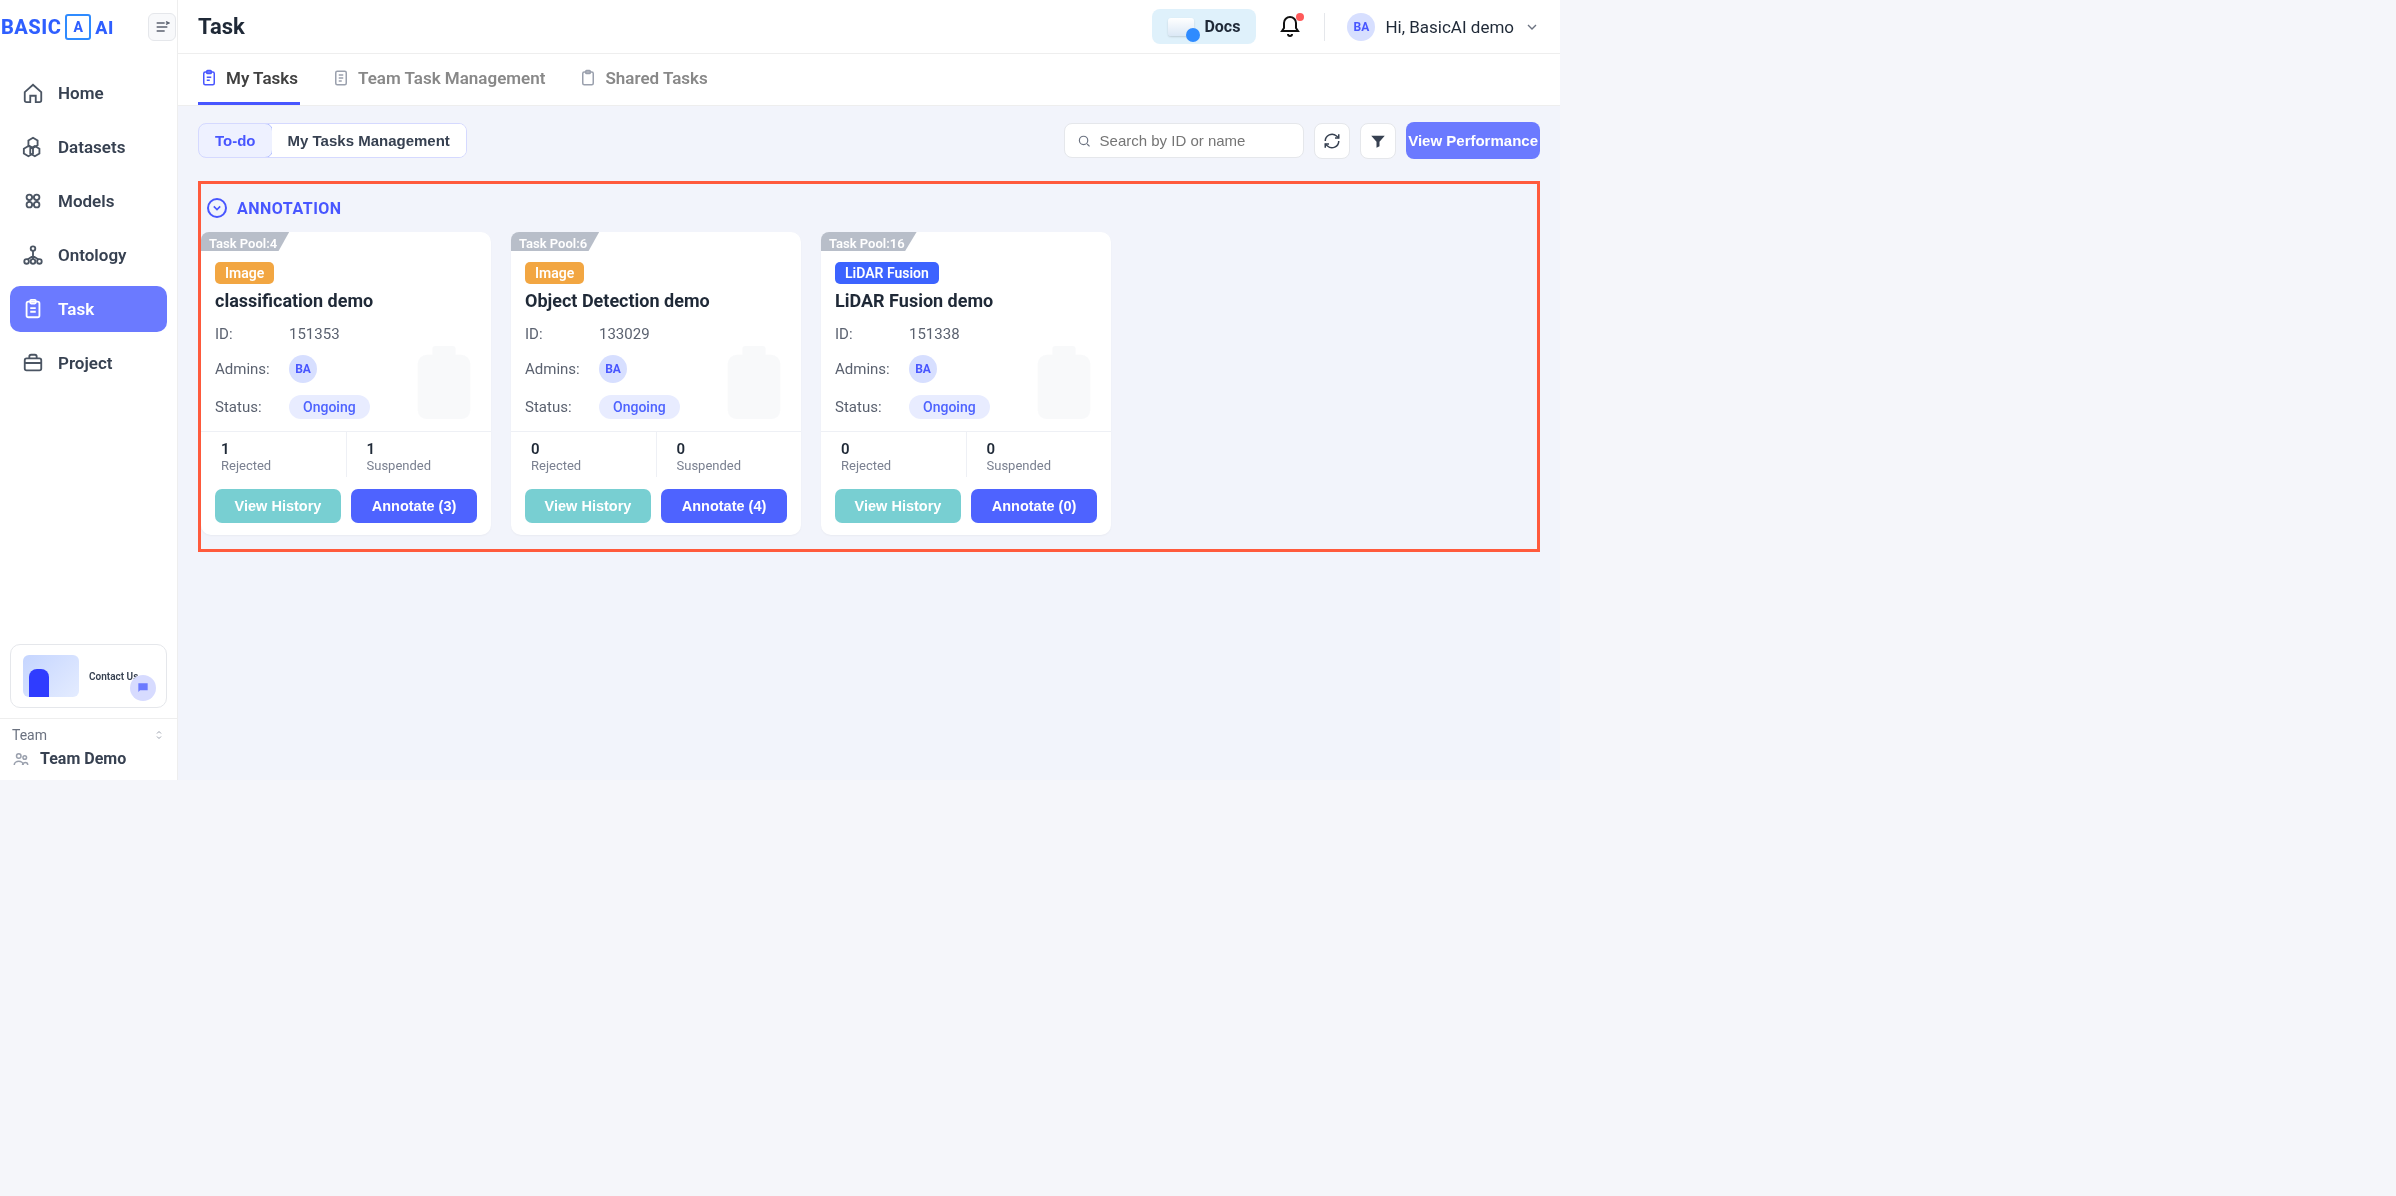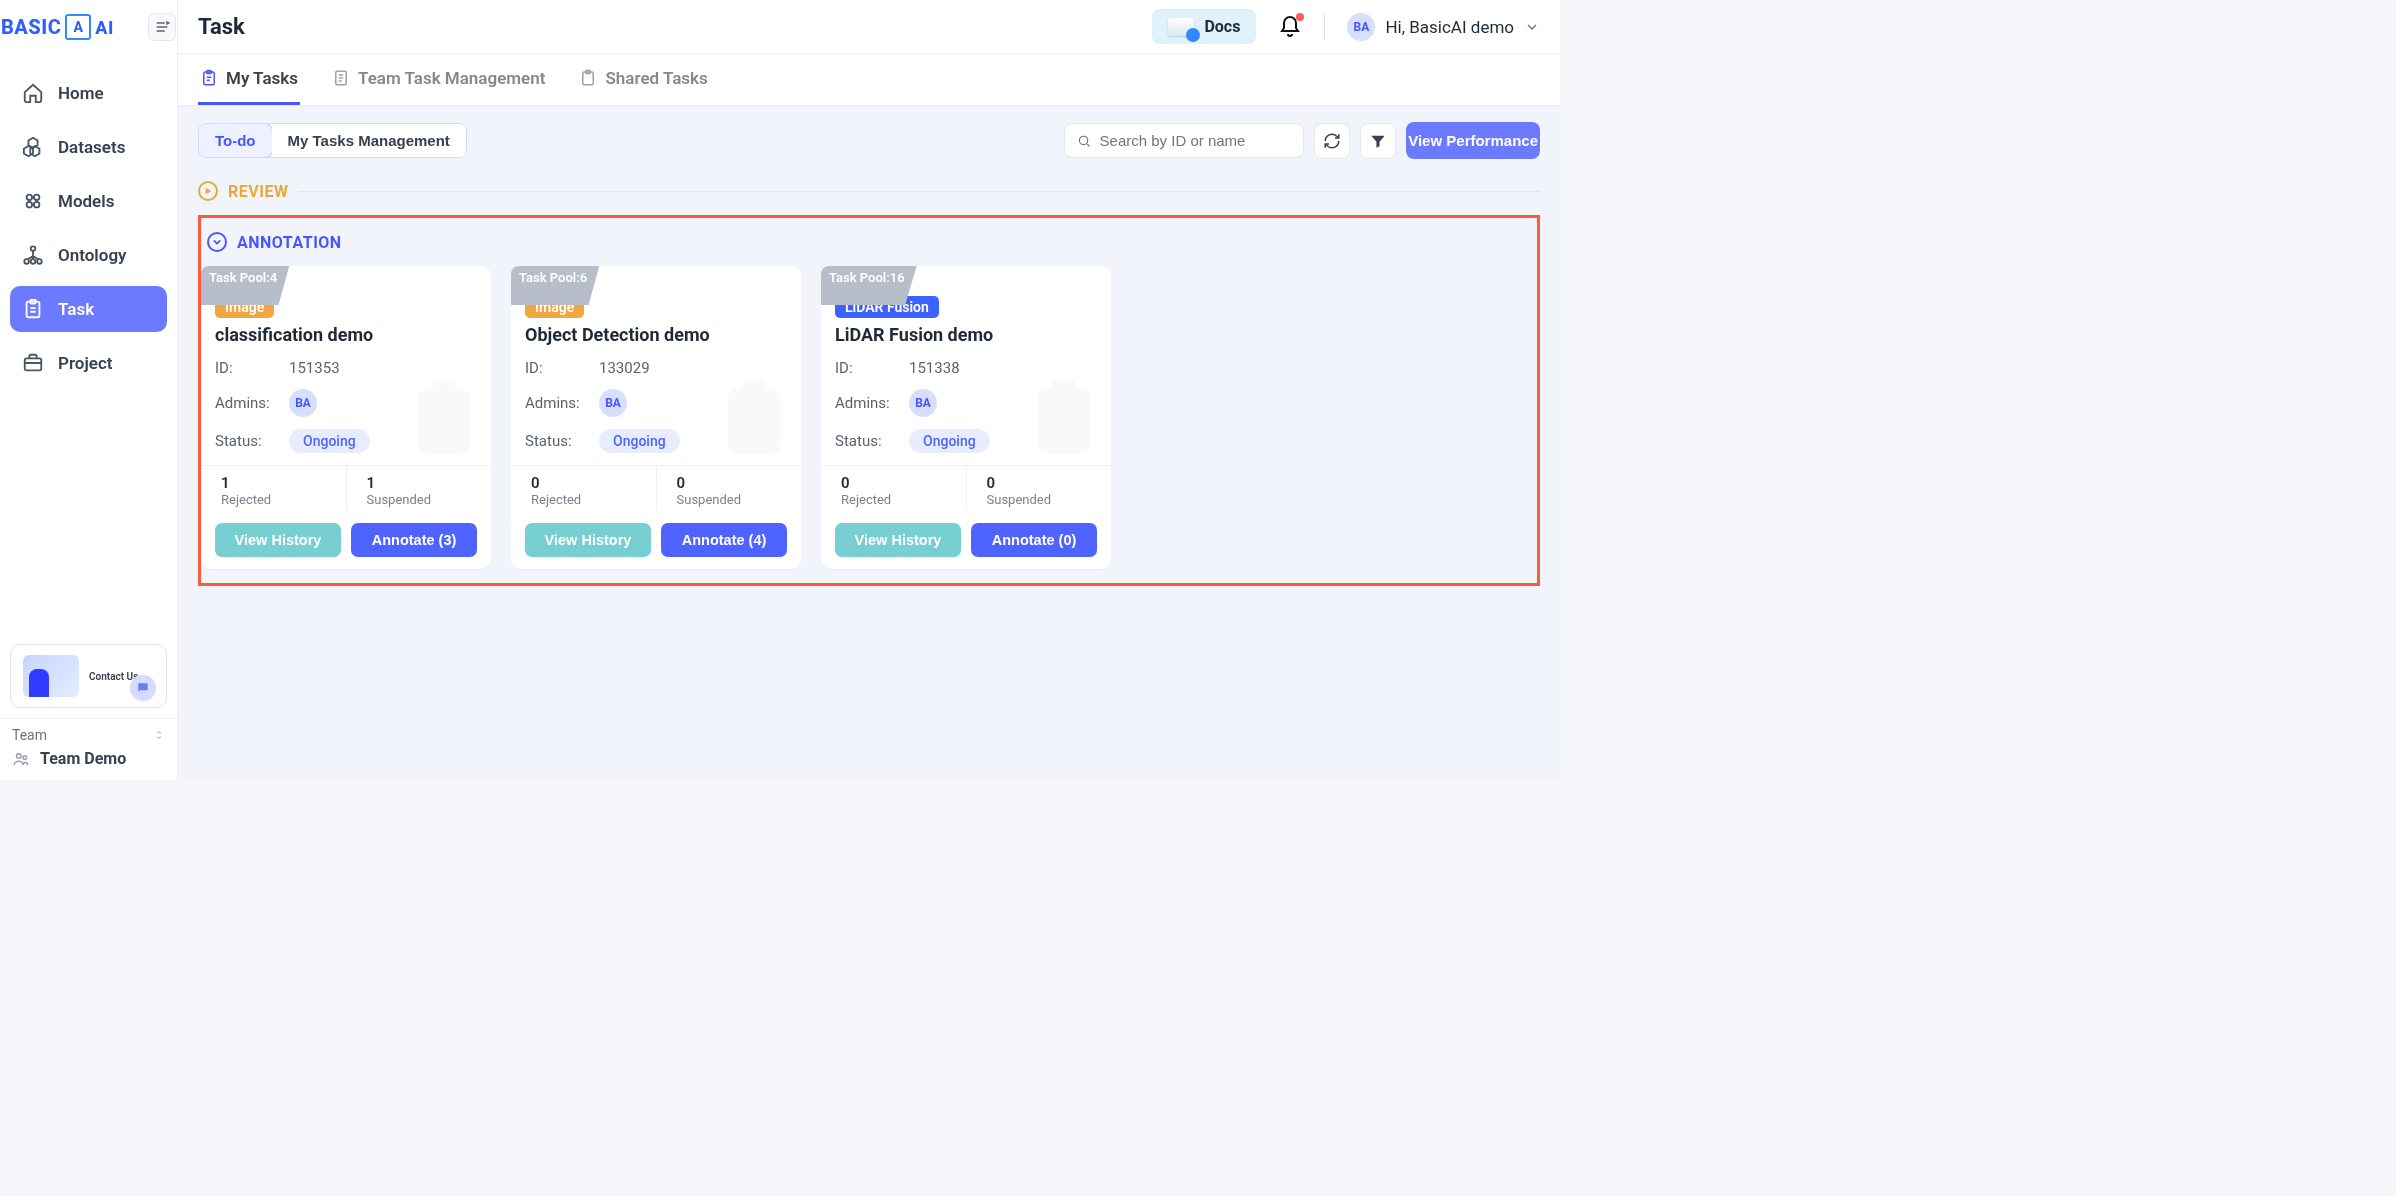--- a/index.html
+++ b/index.html
@@ -67,21 +67,21 @@
 .section-head { display:flex; align-items:center; gap:10px; font-weight:700; letter-spacing:0.5px; margin: 4px 0 14px; }
 .section-head.review { color:#e6a93a; }
 .section-head.annotation { color:#4856ff; }
 .section-head .circle-icon { width:20px; height:20px; border-radius:50%; border:2px solid currentColor; display:inline-flex; align-items:center; justify-content:center; font-size:10px; }
 .section-line { flex:1; height:1px; background:#e1e4ef; }
 
 .highlight-box { border:3px solid #ff5a3c; padding: 10px 0 14px; }
 
 .cards { display:flex; gap:20px; }
 .card { background:#fff; border-radius:10px; width: 290px; padding-bottom:12px; position:relative; box-shadow: 0 1px 2px rgba(0,0,0,0.04); }
-.pool-tag { position:absolute; top:0; left:0; background:#b8bec9; color:#fff; font-size:13px; font-weight:600; padding:4px 12px 20px 8px; border-radius: 8px 0 0 0; clip-path: polygon(0 0, 100% 0, 88% 100%, 0 100%); }
+.pool-tag { position:absolute; top:0; left:0; background:#b8bec9; color:#fff; font-size:13px; font-weight:600; padding:4px 12px 0 8px; border-radius: 8px 0 0 0; clip-path: polygon(0 0, 100% 0, 88% 100%, 0 100%); }
 .card-body { padding: 30px 14px 0; }
 .type-badge { display:inline-block; padding:3px 10px; border-radius:5px; color:#fff; font-size:14px; font-weight:600; margin-bottom:6px; }
 .type-badge.image { background:#f2a642; }
 .type-badge.lidar { background:#3c63ff; }
 .card-title { font-size:18px; font-weight:700; margin-bottom:14px; }
 .meta-row { display:flex; align-items:center; gap:10px; color:#5b6270; font-size:15px; margin-bottom:12px; }
 .meta-label { min-width:64px; }
 .status-pill { background:#e8ecff; color:#4e63ff; padding:4px 14px; border-radius:999px; font-size:14px; font-weight:500; }
 .stat-row { display:flex; border-top:1px solid #eef0f5; margin:8px 0; }
 .stat { flex:1; text-align:left; padding:8px 0 4px 20px; }
@@ -286,29 +286,20 @@
           </div>
           <div class="icon-btn">
             <svg width="18" height="18" viewBox="0 0 24 24" fill="#374151">
                 <path d="M3 5h18l-7 8v6l-4 2v-8z"></path>
               </svg>
           </div>
           <button class="perf-btn">View Performance</button>
         </div>
       </div>
 
-      <div class="section-head review">
-        <span class="circle-icon">
-          <svg width="8" height="8" viewBox="0 0 10 10" fill="currentColor">
-              <path d="M2 1l7 4-7 4z"></path>
-            </svg>
-        </span>
-        <span>REVIEW</span>
-        <div class="section-line"></div>
-      </div>
 
       <div class="highlight-box">
         <div class="section-head annotation" style="padding:0 6px">
           <span class="circle-icon">
             <svg width="8" height="8" viewBox="0 0 10 10" fill="none" stroke="currentColor" stroke-width="2">
                 <path d="M1 3l4 4 4-4"></path>
               </svg>
           </span>
           <span>ANNOTATION</span>
         </div>

